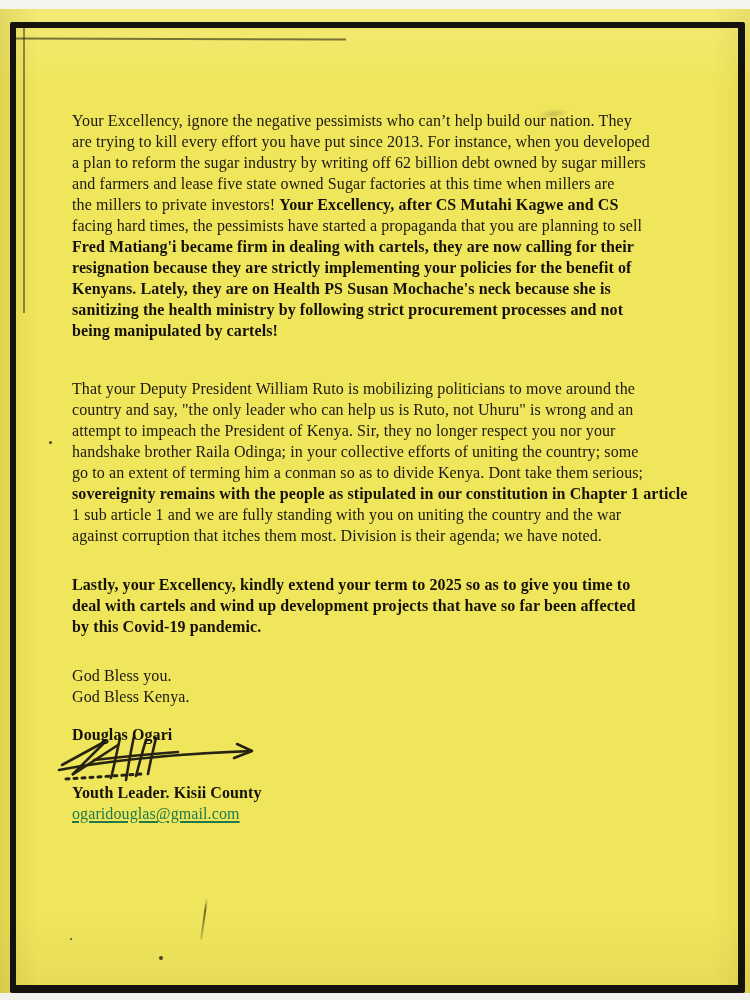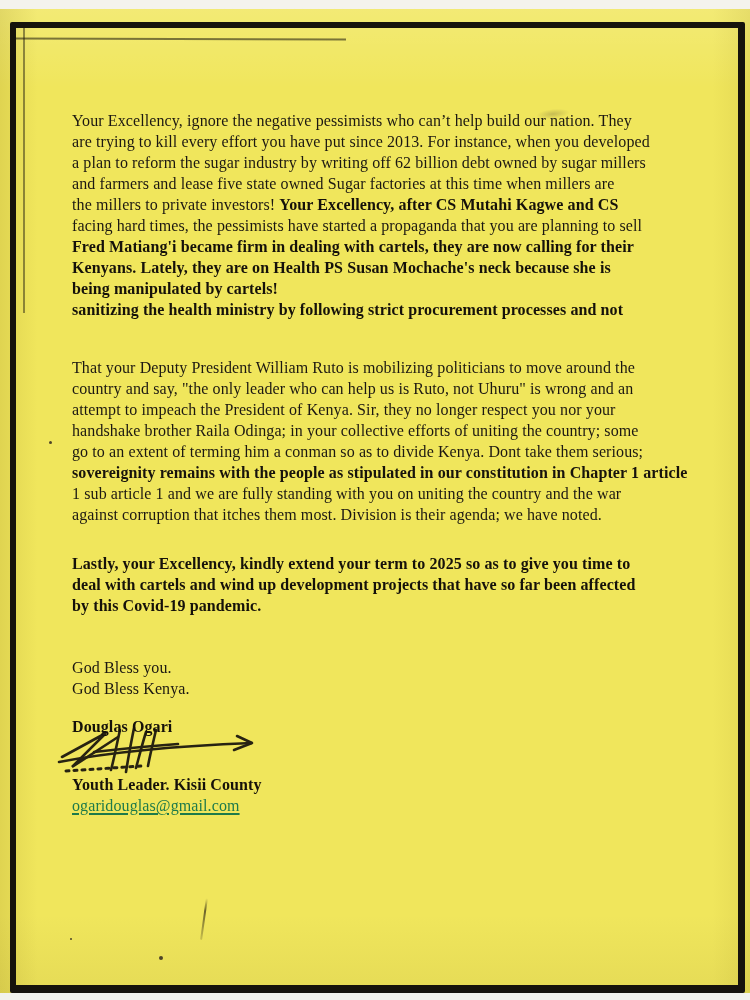--- a/index.html
+++ b/index.html
@@ -43,21 +43,21 @@
   .content {
     position:absolute; left:72px; top:101px; width:640px;
     font-size:16px; line-height:21px; color:#1c1812;
     letter-spacing:.1px;
   }
   .line { white-space:nowrap; }
   .b  { font-weight:700; color:#15110a; }
   .sb { font-weight:700; color:#17130c; }
   .para-paragraph-2 { margin-top:37px; }
   .para-paragraph-3 { margin-top:28px; }
-  .blessings { margin-top:41px; }
+  .blessings { margin-top:28px; }
   .valediction { margin-top:19px; }
   .sig-block { position:relative; margin-top:17px; height:21px; }
   .sig-name { font-weight:700; color:#15110a; }
   .signature-svg {
     position:absolute; left:-16px; top:7px;
     width:230px; height:52px; overflow:visible;
     pointer-events:none;
   }
   .sig-title { margin-top:37px; font-weight:700; color:#15110a; }
   .email-link {
@@ -89,23 +89,24 @@
     <div class="content">
       <div id="paragraphs">
           <div class="para para-paragraph-1">
             <div class="line"><span>Your Excellency, ignore the negative pessimists who can’t help build our nation. They</span></div>
             <div class="line"><span>are trying to kill every effort you have put since 2013. For instance, when you developed</span></div>
             <div class="line"><span>a plan to reform the sugar industry by writing off 62 billion debt owned by sugar millers</span></div>
             <div class="line"><span>and farmers and lease five state owned Sugar factories at this time when millers are</span></div>
             <div class="line"><span>the millers to private investors! </span><span class="b">Your Excellency, after CS Mutahi Kagwe and CS</span></div>
             <div class="line"><span>facing hard times, the pessimists have started a propaganda that you are planning to sell</span></div>
             <div class="line"><span class="b">Fred Matiang'i became firm in dealing with cartels, they are now calling for their</span></div>
+            <div class="line"><span class="b">resignation because they are strictly implementing your policies for the benefit of</span></div>
             <div class="line"><span class="b">Kenyans. Lately, they are on Health PS Susan Mochache's neck because she is</span></div>
+            <div class="line"><span class="b">sanitizing the health ministry by following strict procurement processes and not</span></div>
             <div class="line"><span class="b">being manipulated by cartels!</span></div>
-            <div class="line"><span class="b">sanitizing the health ministry by following strict procurement processes and not</span></div>
           </div>
           <div class="para para-paragraph-2">
             <div class="line"><span>That your Deputy President William Ruto is mobilizing politicians to move around the</span></div>
             <div class="line"><span>country and say, "the only leader who can help us is Ruto, not Uhuru" is wrong and an</span></div>
             <div class="line"><span>attempt to impeach the President of Kenya. Sir, they no longer respect you nor your</span></div>
             <div class="line"><span>handshake brother Raila Odinga; in your collective efforts of uniting the country; some</span></div>
             <div class="line"><span>go to an extent of terming him a conman so as to divide Kenya. Dont take them serious;</span></div>
             <div class="line"><span class="sb">sovereignity remains with the people as stipulated in our constitution in Chapter 1 article</span></div>
             <div class="line"><span>1 sub article 1 and we are fully standing with you on uniting the country and the war</span></div>
             <div class="line"><span>against corruption that itches them most. Division is their agenda; we have noted.</span></div>

